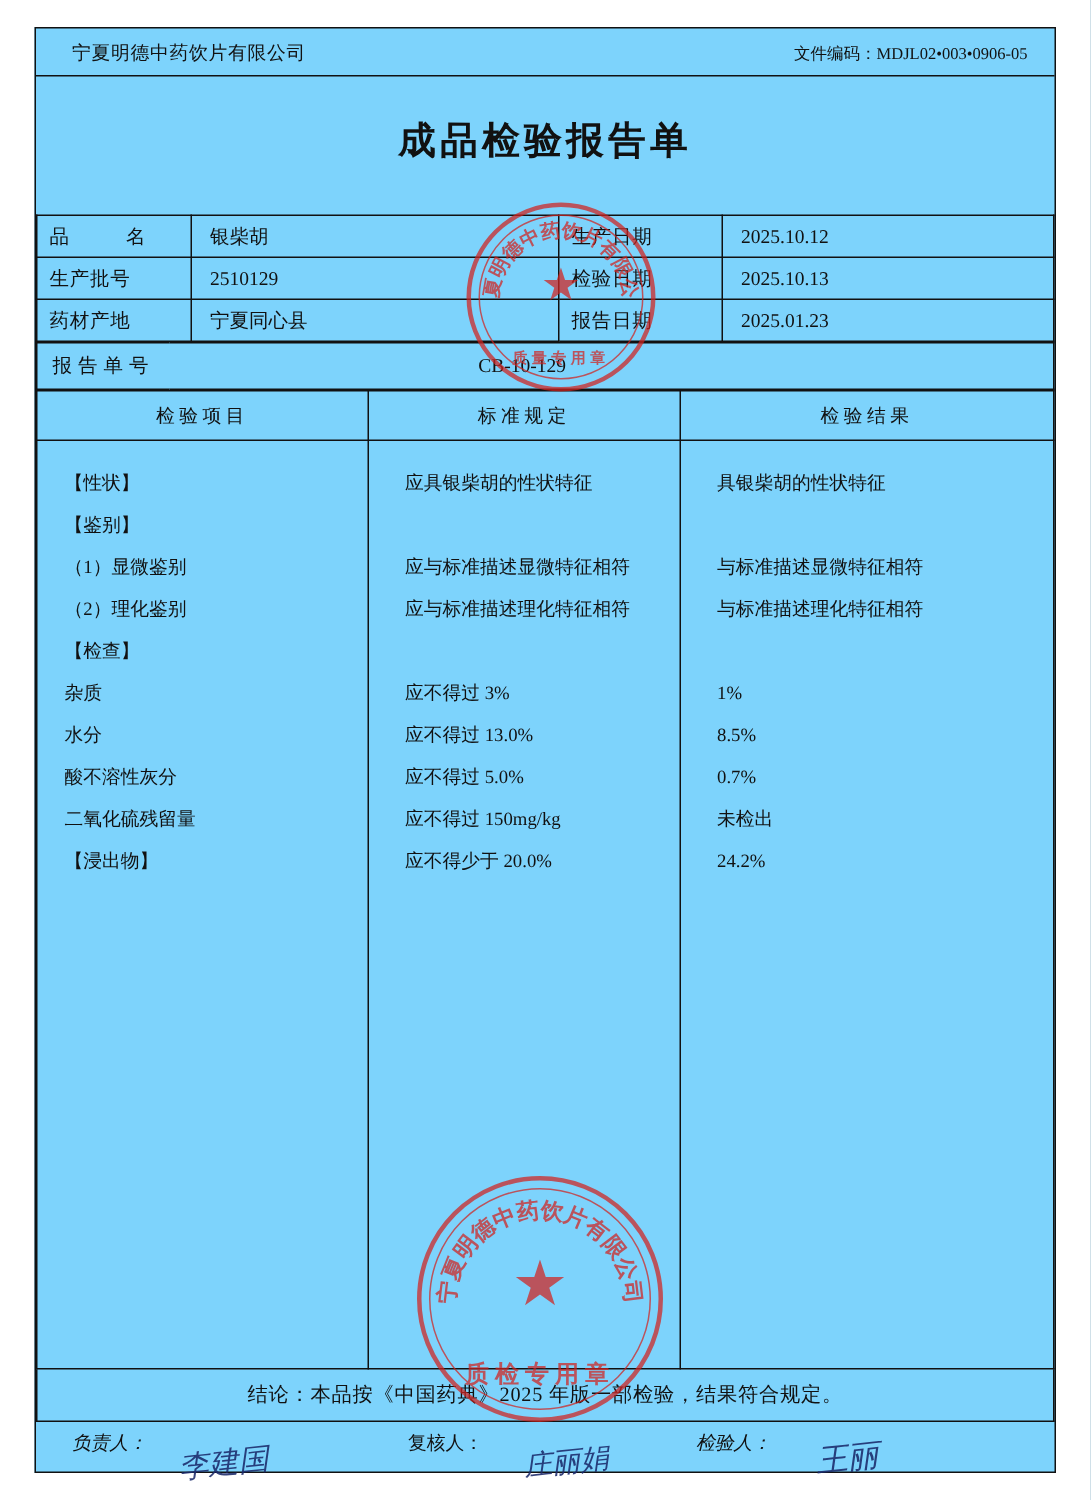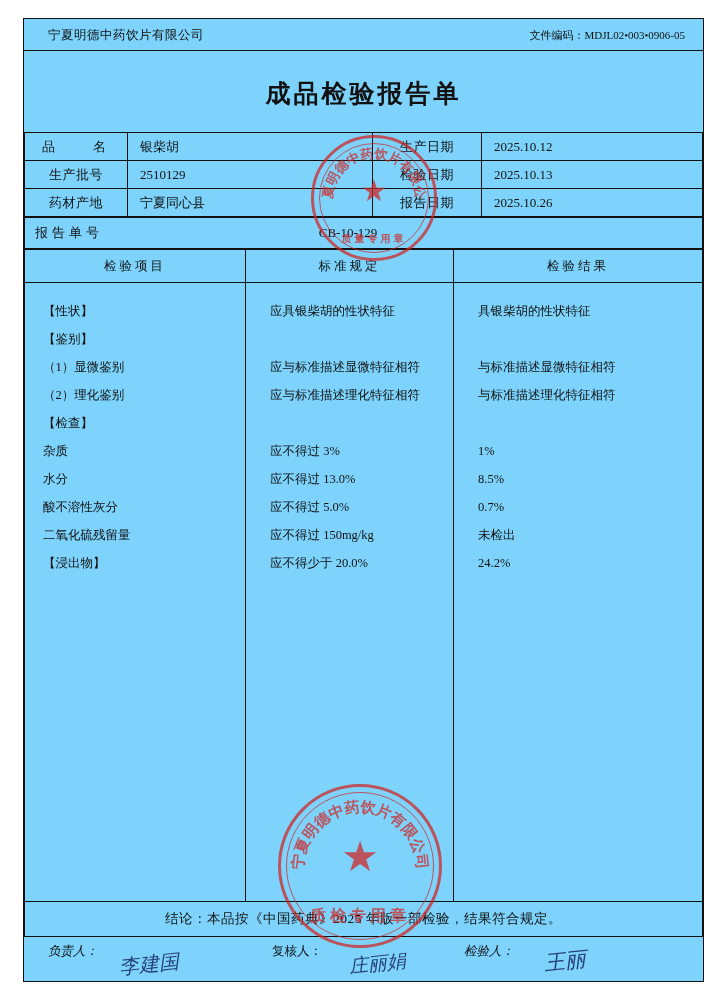--- a/index.html
+++ b/index.html
@@ -49,38 +49,37 @@
     top: 9px;
     font-size: 11px;
     color: #111;
   }
   .title {
     text-align: center;
     font-size: 25px;
     font-weight: bold;
     letter-spacing: 3px;
     margin-top: 26px;
-    margin-bottom: 22px;
+    margin-bottom: 33px;
     color: #111;
   }
   table {
     border-collapse: collapse;
     width: 100%;
     table-layout: fixed;
   }
   .info td {
     border: 1px solid #111;
     height: 27px;
     font-size: 13px;
     color: #111;
     padding: 0 8px;
     vertical-align: middle;
   }
   .info .lbl {
-    text-align: center;
     width: 86px;
     letter-spacing: 4px;
   }
   .info .lbl.tight { letter-spacing: 0.5px; }
   .info .val { padding-left: 12px; }
   .reportno td {
     border: 1px solid #111;
     height: 28px;
     font-size: 13px;
     color: #111;
@@ -246,21 +245,21 @@
       <tr>
         <td class="lbl tight">生产批号</td>
         <td class="val">2510129</td>
         <td class="lbl tight">检验日期</td>
         <td class="val">2025.10.13</td>
       </tr>
       <tr>
         <td class="lbl tight">药材产地</td>
         <td class="val">宁夏同心县</td>
         <td class="lbl tight">报告日期</td>
-        <td class="val">2025.10.26</td>
+        <td class="val">2025.01.23</td>
       </tr>
     </tbody>
       </table>
 
     <table class="reportno">
       <tbody>
           <tr>
         <td class="lbl">报告单号</td>
         <td class="val">CB-10-129</td>
       </tr>

